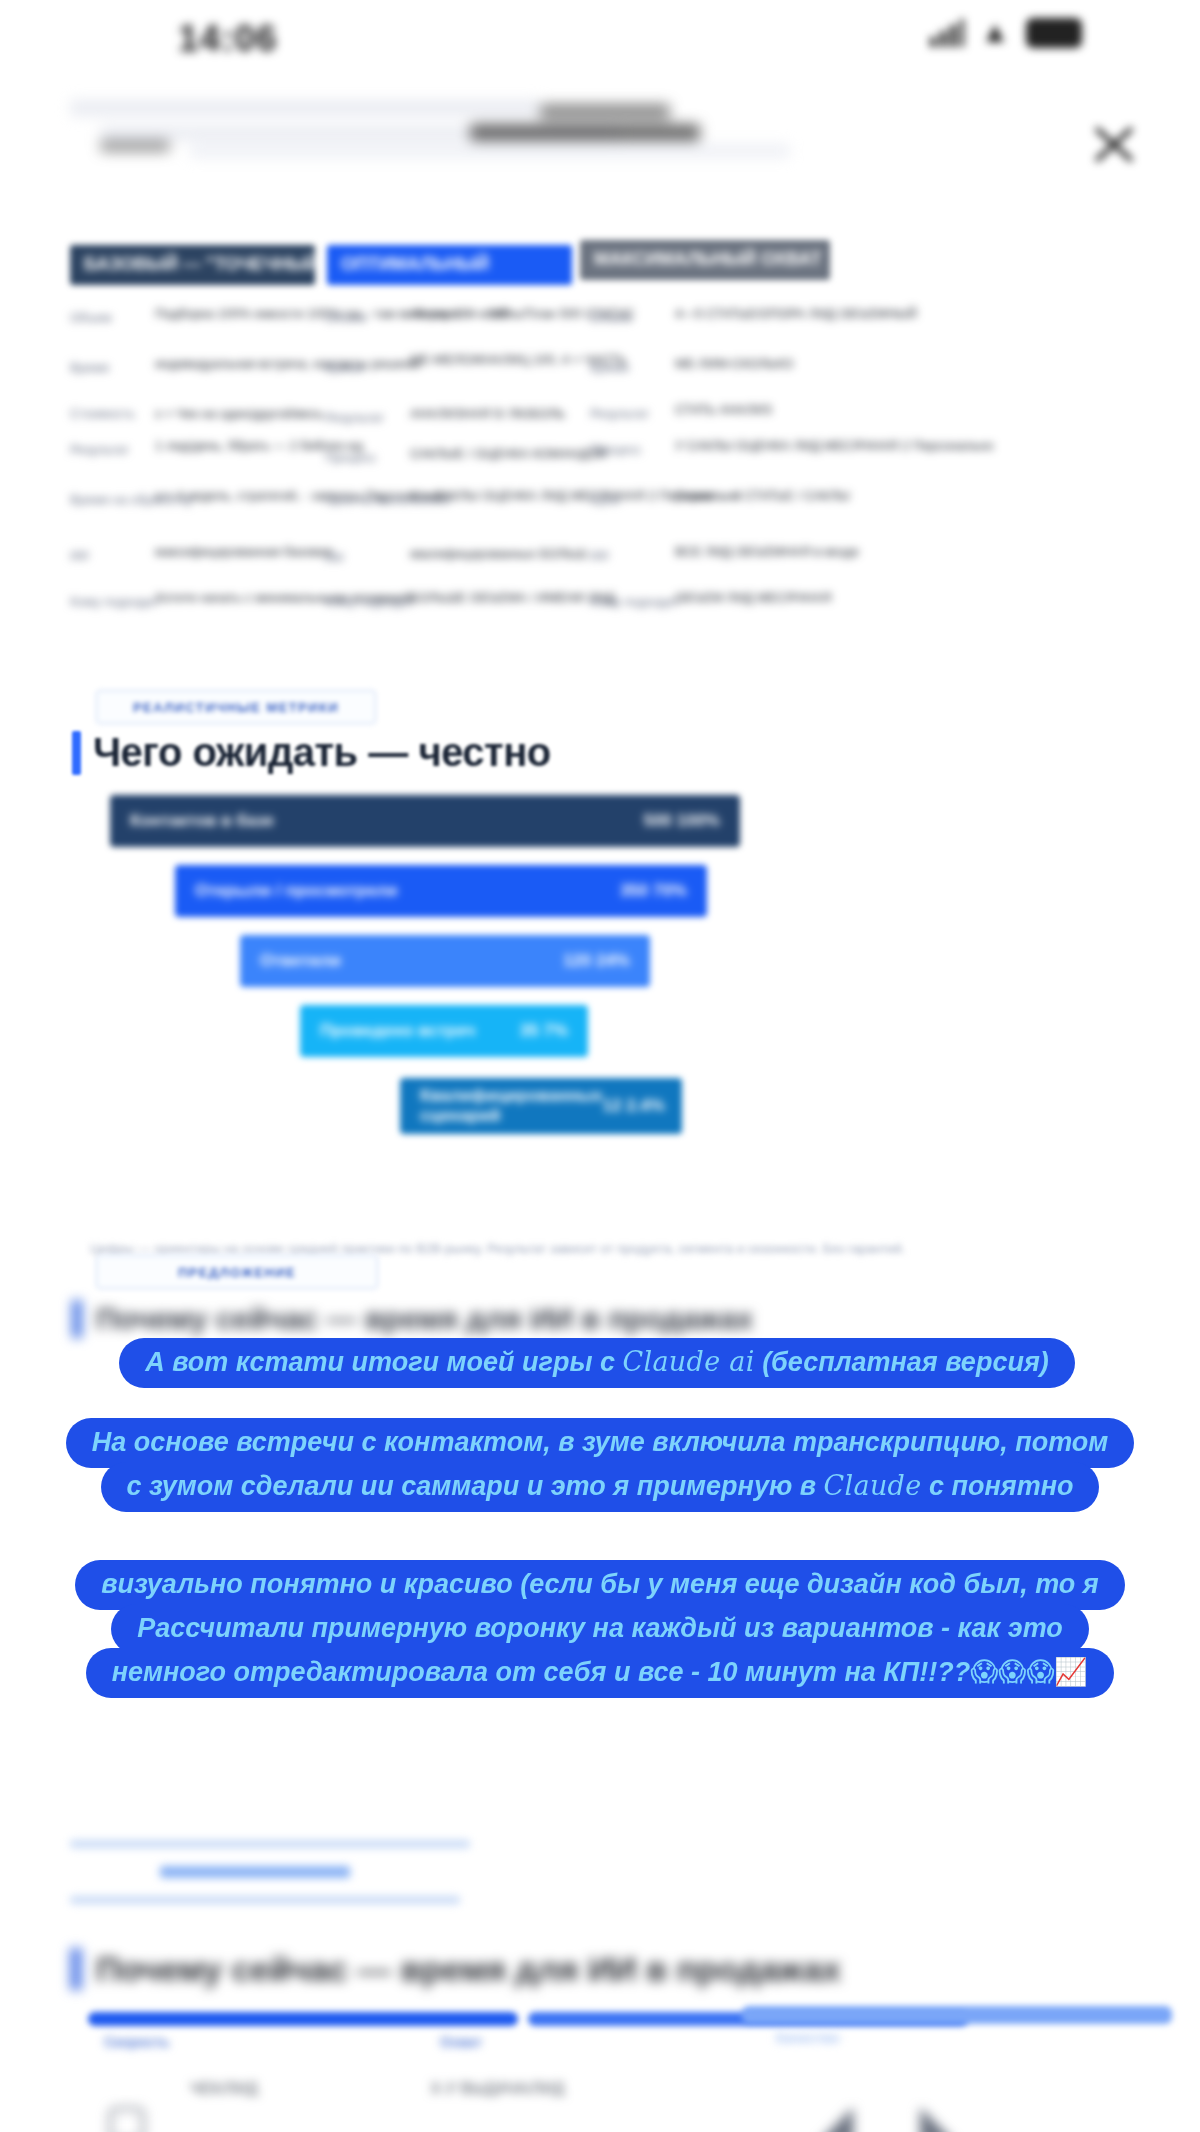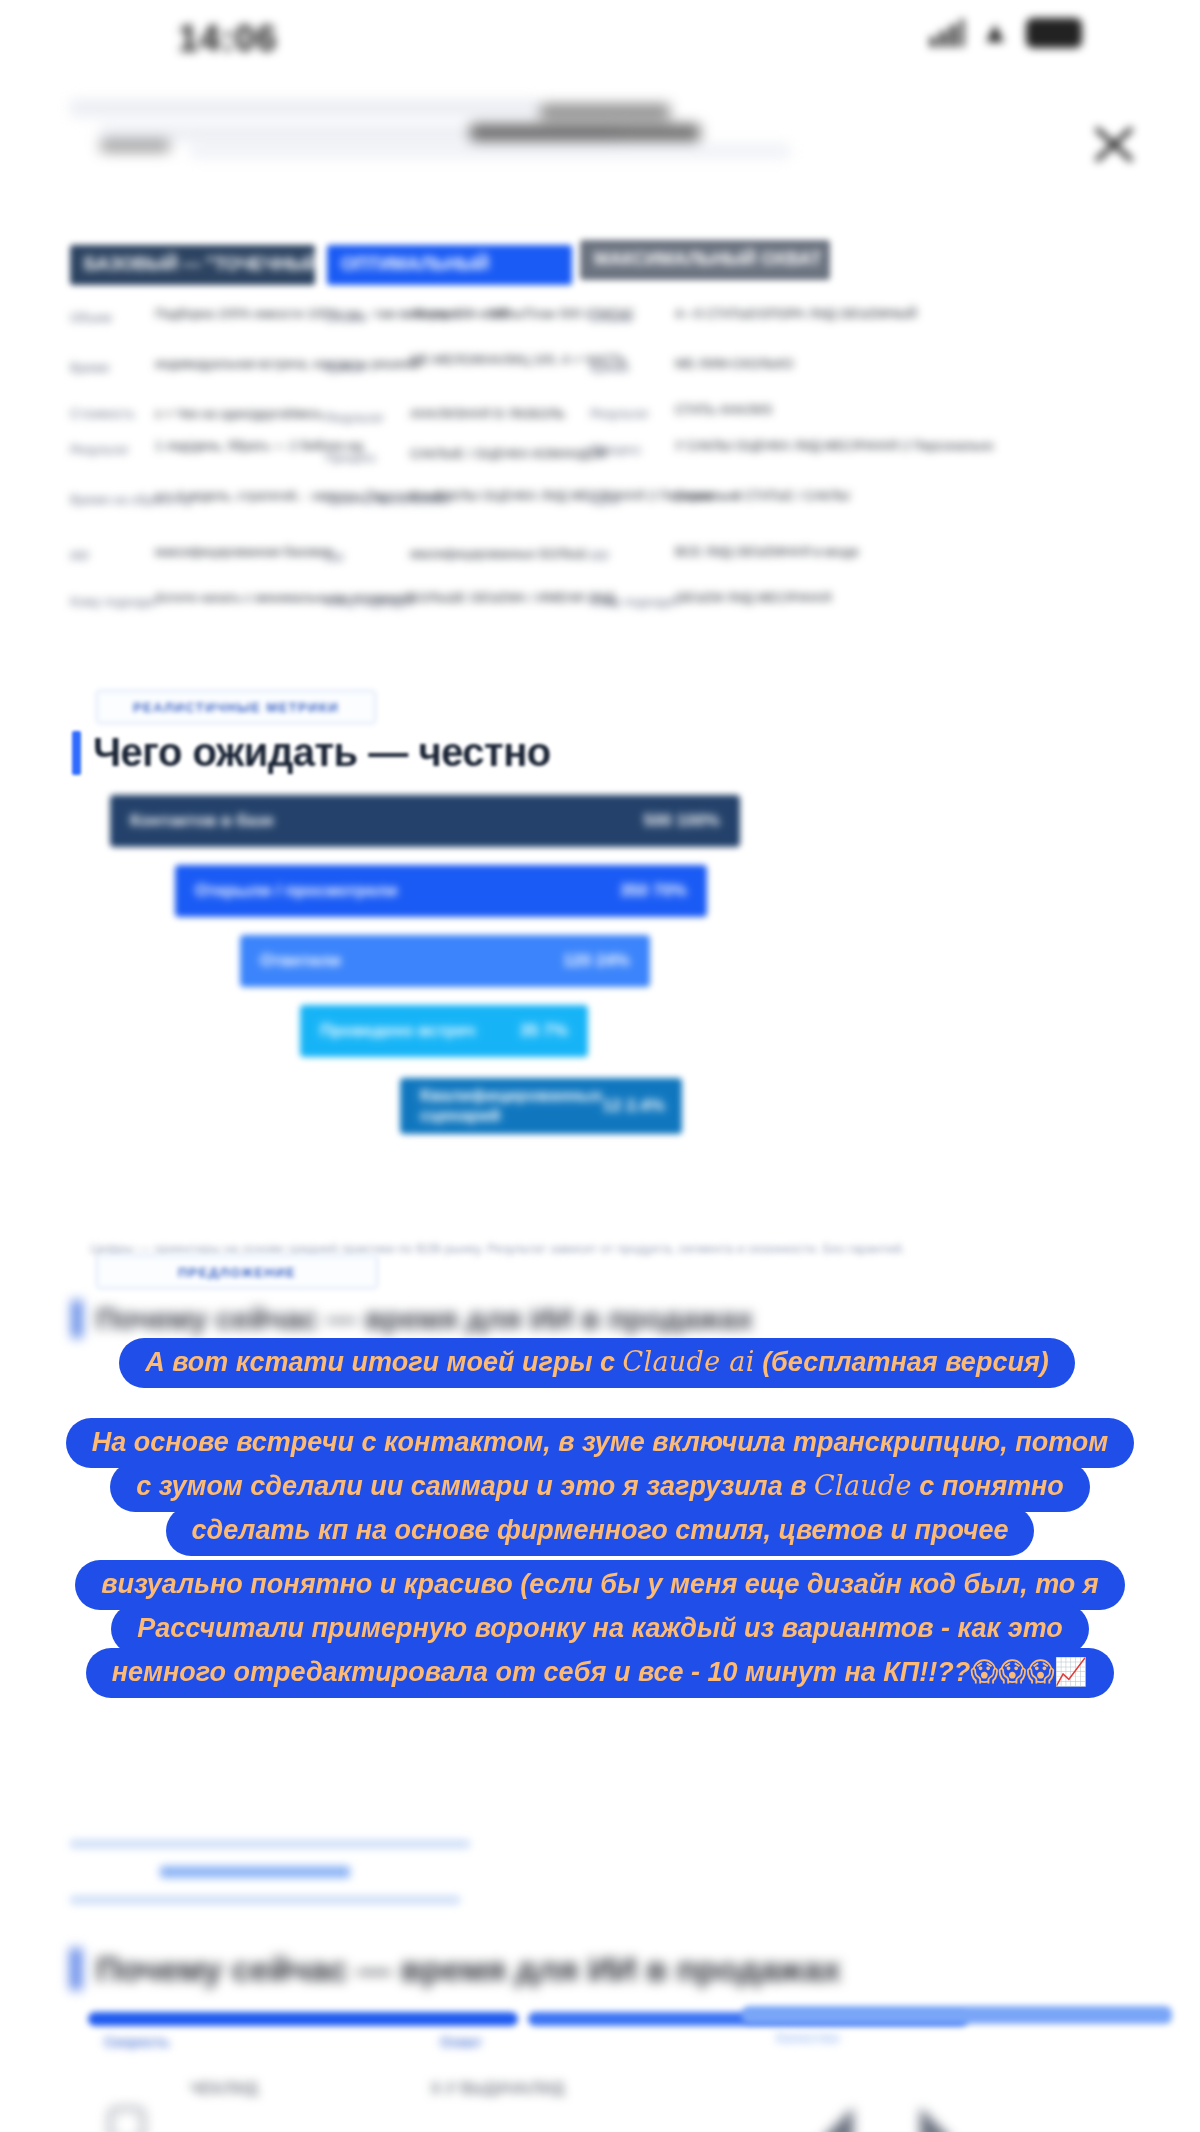--- a/index.html
+++ b/index.html
@@ -222,21 +222,21 @@
   
   .bubble {
     position: absolute;
     display: flex;
     flex-direction: column;
     align-items: center;
     z-index: 6;
   }
   .bline {
     background: #1f4fe8;
-    color: #fdba74;
+    color: #7dd3fc;
     font-style: italic;
     font-weight: 700;
     font-size: 27px;
     line-height: 28px;
     padding: 10px 26px 12px;
     border-radius: 28px;
     white-space: nowrap;
     margin-bottom: -6px;
     box-shadow: 0 0 0 0 rgba(0,0,0,0);
   }
@@ -463,24 +463,21 @@
     <div class="bline">
       <span>А вот кстати итоги моей игры с </span><em>Claude ai</em><span> (бесплатная версия)</span>
     </div>
   </div>
 
   <div class="bubble" style="left:0px;top:1418px;width:1200px;text-align:center;">
     <div class="bline">
       <span>На основе встречи с контактом, в зуме включила транскрипцию, потом</span>
     </div>
     <div class="bline">
-      <span>с зумом сделали ии саммари и это я загрузила в </span><em>Claude</em><span> с понятно</span>
-    </div>
-    <div class="bline">
-      <span>сделать кп на основе фирменного стиля, цветов и прочее</span>
+      <span>с зумом сделали ии саммари и это я примерную в </span><em>Claude</em><span> с понятно</span>
     </div>
   </div>
 
   <div class="bubble" style="left:0px;top:1560px;width:1200px;">
     <div class="bline">
       <span>визуально понятно и красиво (если бы у меня еще дизайн код был, то я</span>
     </div>
     <div class="bline">
       <span>Рассчитали примерную воронку на каждый из вариантов - как это</span>
     </div>

